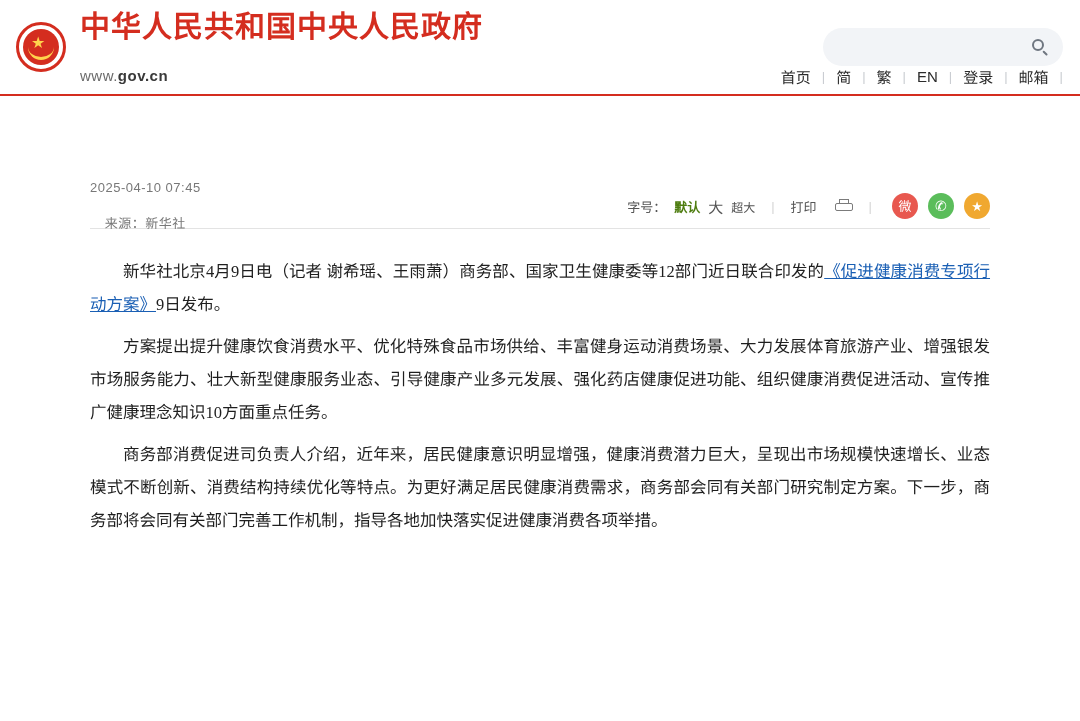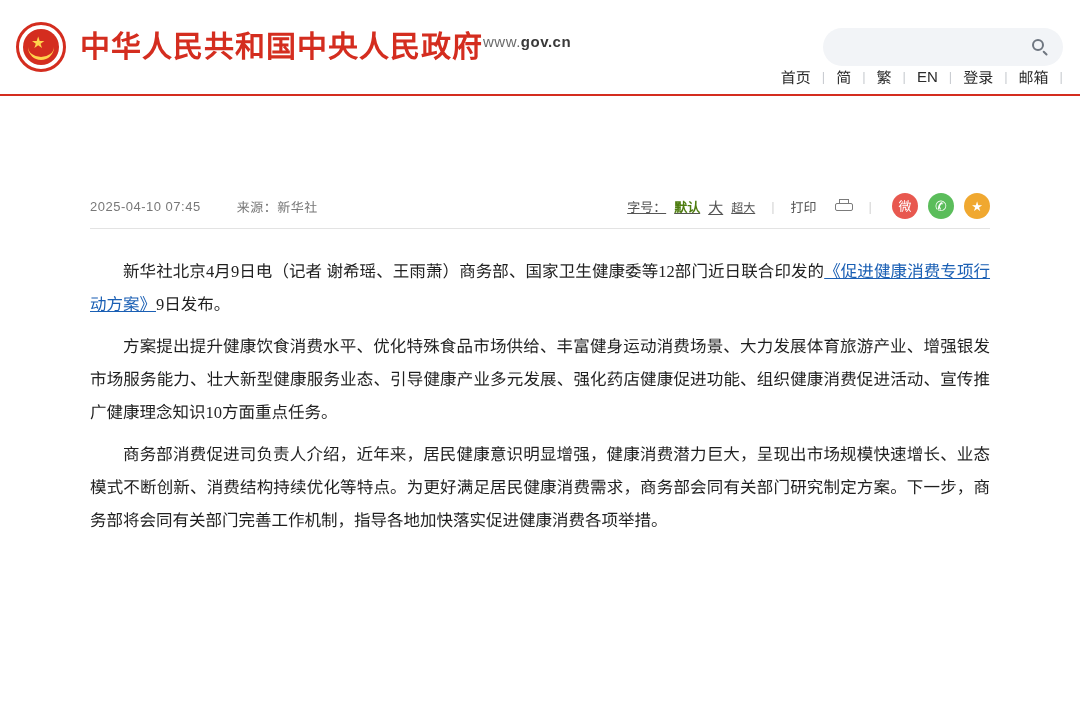--- a/index.html
+++ b/index.html
@@ -62,22 +62,23 @@
   }
   .emblem .gear {
     position: absolute;
     left: 14px; top: 27px;
     width: 26px; height: 10px;
     border-bottom: 3px solid #ffd34d;
     border-radius: 0 0 13px 13px;
   }
   .brand-text {
     display: flex;
-    flex-direction: row;
+    flex-direction: column;
     justify-content: center;
+    gap: 20px;
   }
   .brand-title {
     color: #d42d1f;
     font-size: 30px;
     font-weight: bold;
     letter-spacing: 1px;
     line-height: 34px;
     font-family: "Liberation Serif", "DejaVu Serif", serif;
   }
   .brand-url {
@@ -179,34 +180,34 @@
     display: flex;
     align-items: center;
     justify-content: space-between;
     border-bottom: 1px solid #e3e3e3;
     font-size: 13px;
     color: #787878;
   }
   .meta-left {
     display: flex;
     align-items: center;
-    gap: 36px;
+    gap: 18px;
     letter-spacing: 0.5px;
+    flex-direction: column;
   }
   .meta-right {
     display: flex;
     align-items: center;
     font-size: 13px;
     color: #555;
   }
   .fontsize-group {
     display: flex;
     align-items: center;
     gap: 8px;
-    text-decoration: underline;
   }
   .fontsize-group .label { color: #555; }
   .fontsize-group .opt { color: #555; cursor: pointer; }
   .fontsize-group .opt.active { color: #4d7c0f; font-weight: bold; }
   .fontsize-group .opt.big { font-size: 15px; }
   .fontsize-group .opt.huge { font-size: 12px; }
   .vbar {
     color: #d5d5d5;
     margin: 0 16px;
   }

